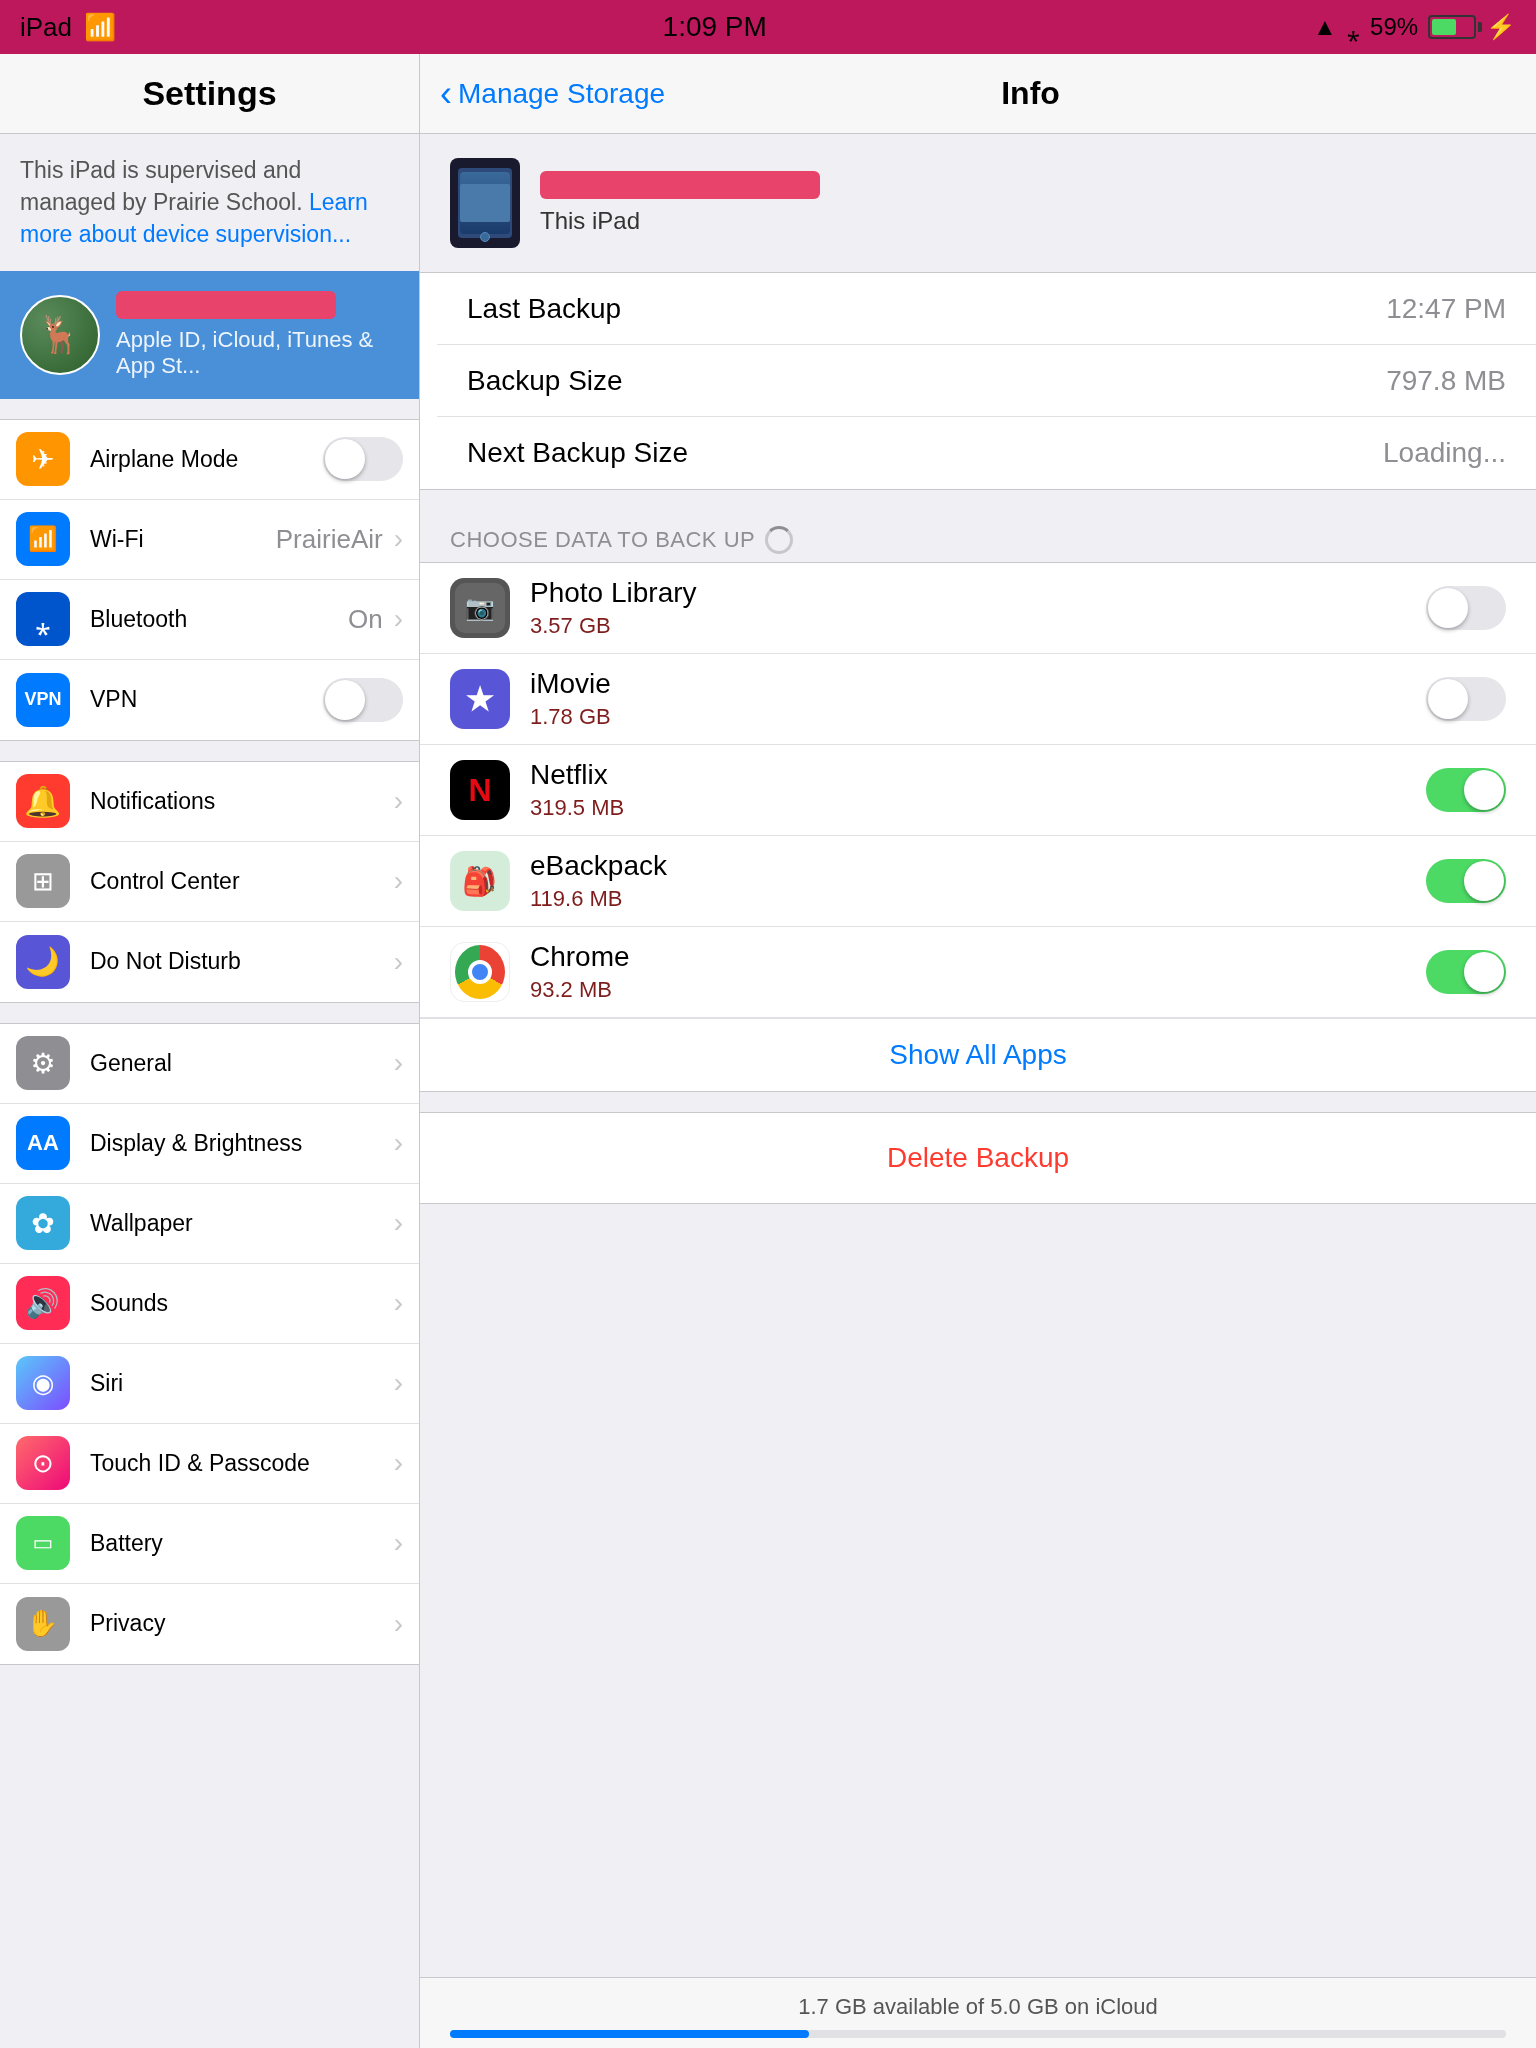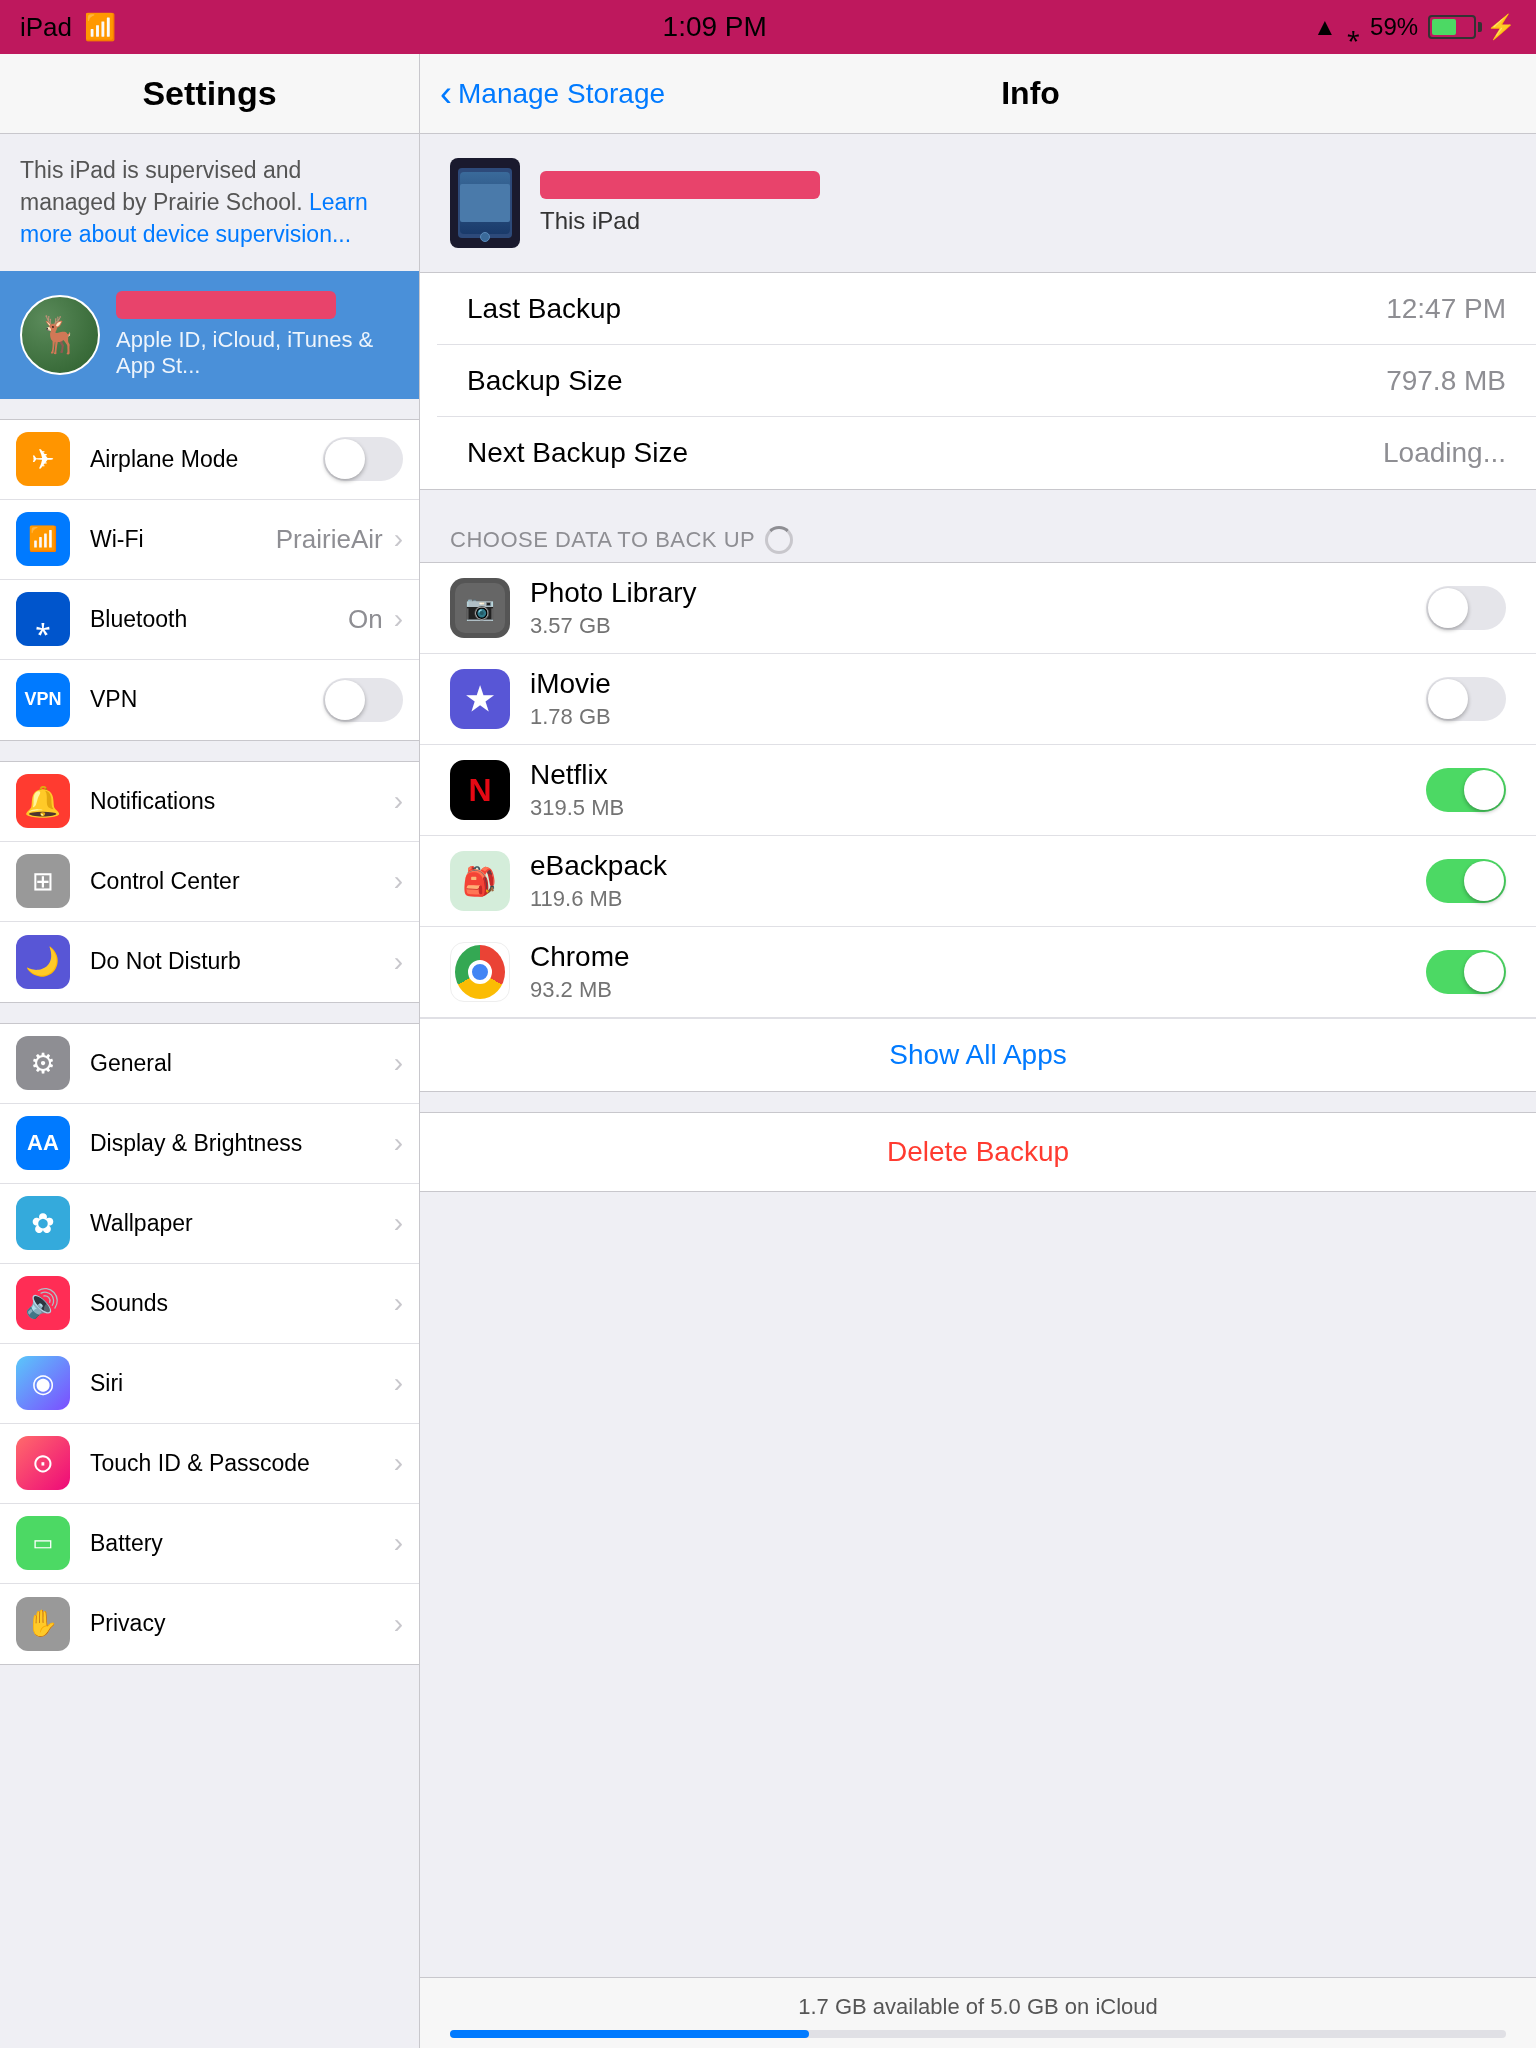--- a/index.html
+++ b/index.html
@@ -256,21 +256,21 @@
       margin-right: 20px; flex-shrink: 0;
       display: flex; align-items: center; justify-content: center;
       font-size: 30px;
     }
     .app-icon-imovie { background: #5856d6; }
     .app-icon-netflix { background: #000; }
     .app-icon-chrome { background: white; border: 1px solid #eee; }
 
     .app-info { flex: 1; }
     .app-name { font-size: 28px; color: #000; margin-bottom: 4px; }
-    .app-size { font-size: 22px; color: #737373; }
+    .app-size { font-size: 22px; color: #7f1d1d; }
 
     .toggle-green {
       width: 80px; height: 44px; border-radius: 22px;
       background: #4cd964; position: relative; flex-shrink: 0;
     }
     .toggle-green::after {
       content: ''; position: absolute;
       width: 40px; height: 40px; border-radius: 50%;
       background: white; top: 2px; left: 38px;
       box-shadow: 0 2px 4px rgba(0,0,0,0.3);
@@ -291,21 +291,21 @@
       padding: 20px; border-top: 1px solid #e0e0e5;
     }
     .show-all-btn { font-size: 28px; color: #007aff; }
 
     .delete-card {
       background: white;
       border-top: 1px solid #c8c7cc;
       border-bottom: 1px solid #c8c7cc;
       margin: 0 0 20px 0;
       display: flex; align-items: center; justify-content: center;
-      height: 80px;
+      height: 92px;
     }
     .delete-btn { font-size: 28px; color: #ff3b30; }
 
     .storage-footer {
       margin-top: auto;
       border-top: 1px solid #c8c7cc;
       background: #f7f7f7;
       padding: 16px 30px 10px;
     }
     .storage-text {

